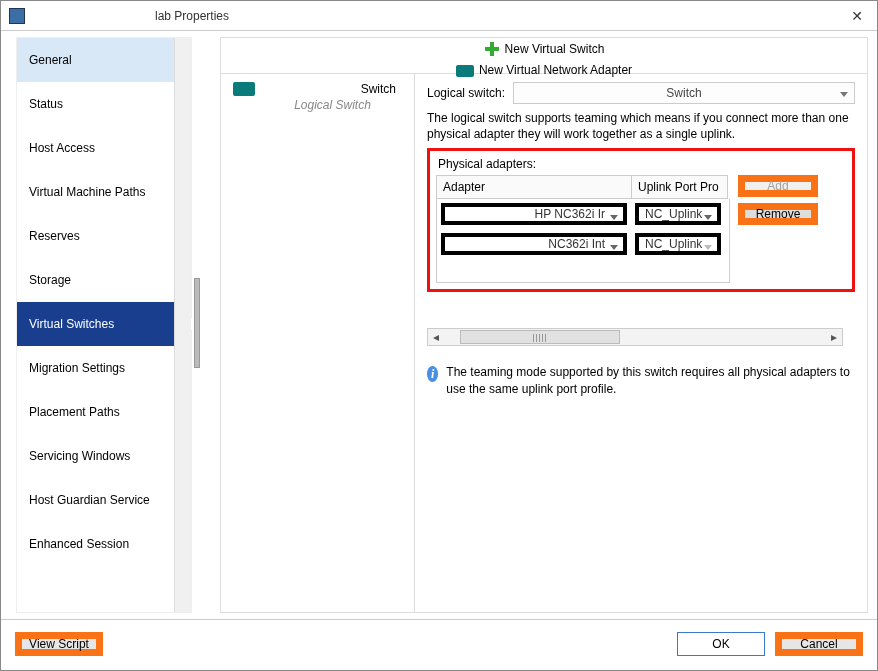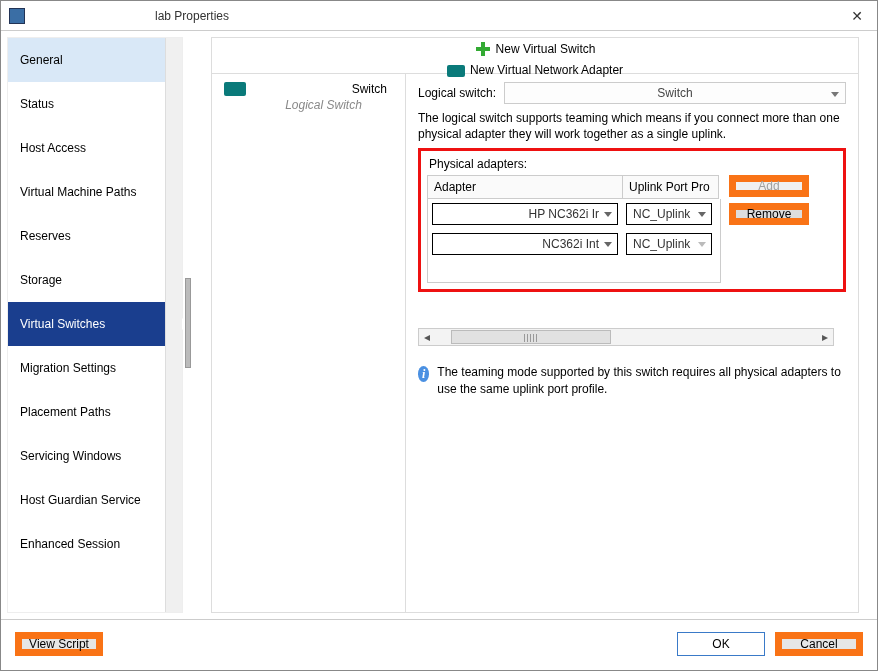--- a/index.html
+++ b/index.html
@@ -8,21 +8,21 @@
   .window { width: 878px; height: 671px; border: 1px solid #888; background: #fff; position: relative; }
 
   .titlebar { height: 30px; border-bottom: 1px solid #ccc; display: flex; align-items: center; padding: 0 8px; }
   .titlebar-icon { width: 16px; height: 16px; background: #3a6ea5; border: 1px solid #235; margin-right: 130px; }
   .titlebar-title { color: #333; }
   .titlebar-spacer { flex:1; }
   .titlebar-close { font-size: 14px; color: #333; padding: 2px 6px; cursor: default; }
 
   .body { display: flex; height: 588px; }
 
-  .sidebar-wrap { width: 200px; padding: 6px 0 6px 6px; }
+  .sidebar-wrap { width: 200px; padding: 6px 0 6px 6px; margin-left: 9px; }
   .sidebar { width: 176px; height: 576px; border: 1px solid #eee; position: relative; background:#fff; }
   .sidebar-scroll { position:absolute; right:0; top:0; bottom:0; width:17px; background:#f0f0f0; border-left:1px solid #ddd; }
   .sidebar-track { position:absolute; right:-9px; top:240px; width:6px; height:90px; background:#bbb; border:1px solid #999;}
   .nav-item { height: 44px; display:flex; align-items:center; padding: 0 12px; color:#000; cursor: default; }
   .nav-item.highlight { background:#d9e8f7; }
   .nav-item.selected { background:#1a3e8e; color:#fff; position: relative; }
   .nav-item.selected::after { content:""; position:absolute; right:-1px; top:50%; transform:translateY(-50%); width:0; height:0; border-top:6px solid transparent; border-bottom:6px solid transparent; border-right:6px solid #fff; }
 
   .divider-col { width: 10px; background:#fff; }
 
@@ -57,21 +57,21 @@
   .helptext { color:#000; line-height:1.35; margin-bottom: 6px; }
 
   .red-box { border:3px solid #e11; padding:4px 6px 18px 6px; height: 144px; }
   .pa-label { color:#000; margin:2px 0 4px 2px;}
   .pa-head { display:flex; }
   .pa-col-h { border:1px solid #ccc; background:#fafafa; padding:4px 6px; color:#000;}
   .pa-col-h:first-child { width:196px; }
   .pa-col-h:nth-child(2){ width:96px; border-left:none;}
   .pa-grid { border:1px solid #ccc; border-top:none; min-height:84px; width:294px;}
   .pa-row { display:flex; height:30px; align-items:center; }
-  .cell-combo { height:22px; border:1px solid #000000; background:#fff; display:flex; align-items:center; justify-content:flex-end; padding:0 18px 0 6px; margin:0 4px; color:#333; position:relative;}
+  .cell-combo { height:22px; border:4px solid #000000; background:#fff; display:flex; align-items:center; justify-content:flex-end; padding:0 18px 0 6px; margin:0 4px; color:#333; position:relative;}
   .cell-combo::after{content:""; position:absolute; right:5px; top:8px; width:0;height:0;border-left:4px solid transparent;border-right:4px solid transparent;border-top:5px solid #666;}
   .cell-combo.a { width:186px;}
   .cell-combo.u { width:86px; justify-content:flex-start;}
   .cell-combo.dis::after{border-top-color:#bbb;}
 
   .btn { width:80px; height:22px; border:7px solid #f97316; background:#e1e1e1; color:#555; display:flex; align-items:center; justify-content:center;}
   .btn.primary { background:#ddd; color:#000;}
   .btn.disabled { color:#a0a0a0; background:#f0f0f0;}
   .pa-side { display:flex; flex-direction:column; gap:6px; margin-left:8px;}
   .pa-wrap { display:flex; }

